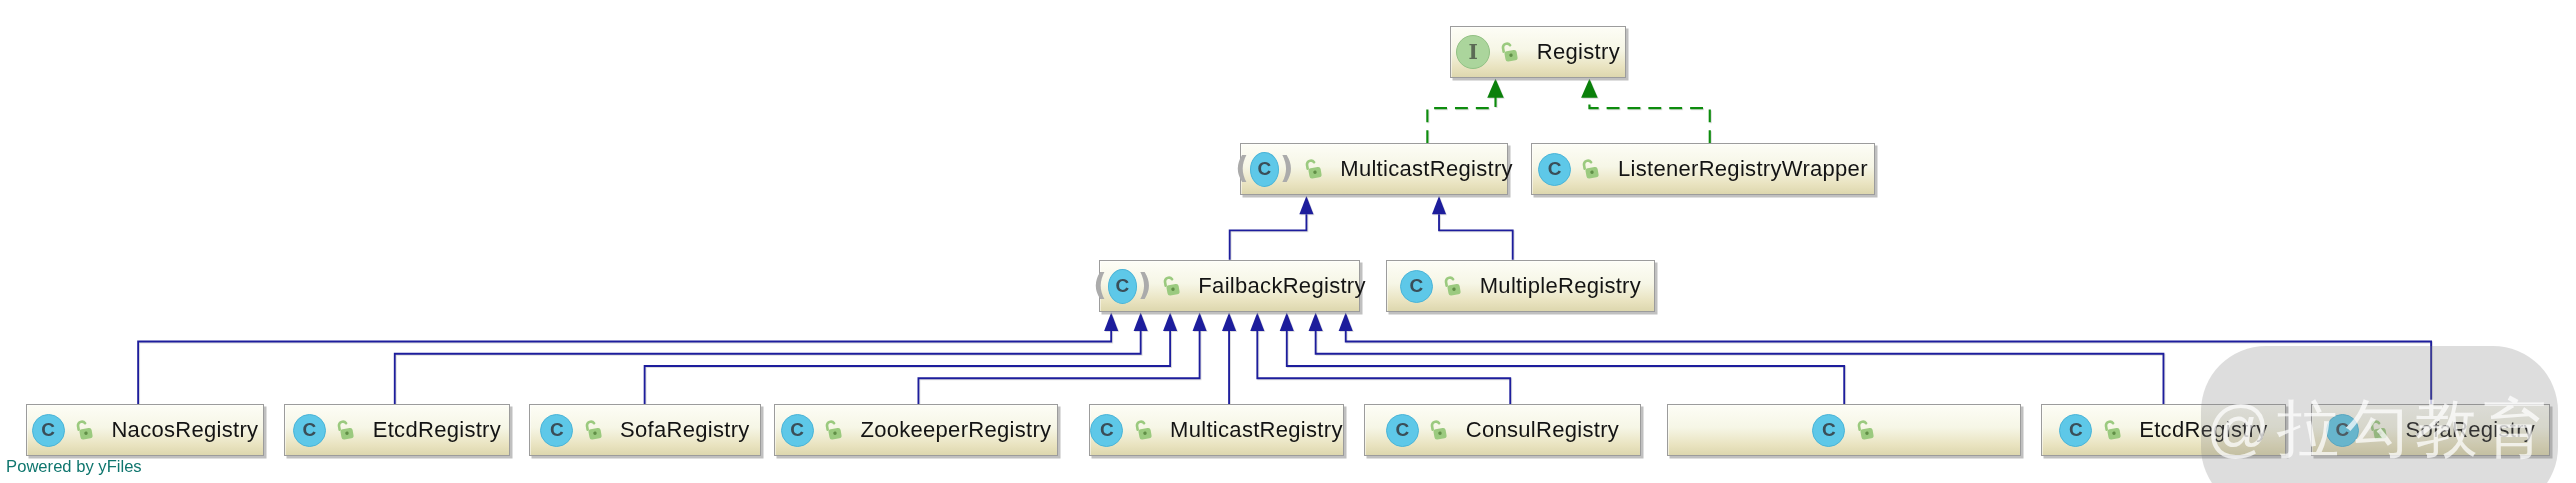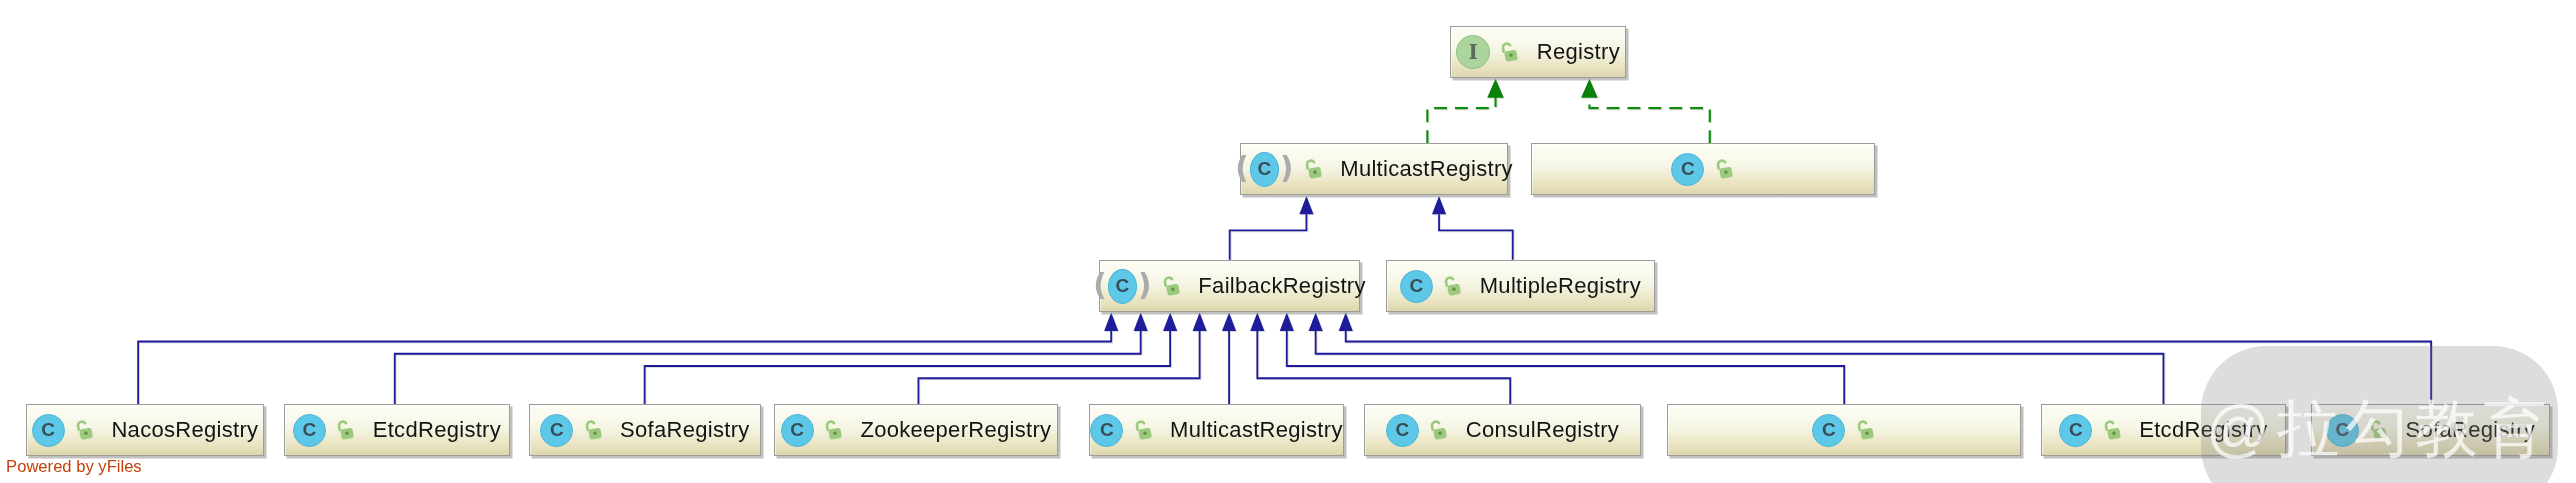--- a/index.html
+++ b/index.html
@@ -43,21 +43,21 @@
     position:absolute;left:2201px;top:346px;width:357px;height:166px;
     background:rgba(128,128,128,0.27);border-radius:65px;
     display:flex;align-items:center;justify-content:center;
     pointer-events:none;z-index:30;
   }
   #watermark .wm-text{
     font-size:63px;color:rgba(255,255,255,0.72);letter-spacing:6.1px;
     font-family:"Liberation Sans","DejaVu Sans",sans-serif;
   }
   #caption{
-    position:absolute;left:6.1px;top:457px;font-size:16.6px;color:#c2410c;z-index:5;
+    position:absolute;left:6.1px;top:457px;font-size:16.6px;color:#0f766e;z-index:5;
   }
 </style>
 </head>
 <body>
 
 <div id="canvas">
   <svg id="edges" width="2576" height="484" viewBox="0 0 4196 788">
       <path d="M2325 233 L2325 176 L2436 176 L2436 158" fill="none" stroke="#0d8c0d" stroke-width="3.5" stroke-dasharray="21 13"></path>
       <polygon points="2436,128 2422.5,159 2449.5,159" fill="#0a800a"></polygon>
       <path d="M2785 233 L2785 176 L2589 176 L2589 158" fill="none" stroke="#0d8c0d" stroke-width="3.5" stroke-dasharray="21 13"></path>
@@ -108,20 +108,21 @@
       </svg>
       <span class="label">MulticastRegistry</span>
     </div>
     <div class="node" style="left: 1531px; top: 143px; width: 344px; height: 52px;">
       <span class="badge class">C</span>
       <svg width="21" height="22" viewBox="0 0 24 25" class="lock-icon">
         <path d="M5.5 11 L5.5 6.5 A4.5 4.5 0 0 1 14 5" fill="none" stroke="#9bca7f" stroke-width="3" stroke-linecap="round"></path>
         <rect x="6" y="11" width="14" height="12" rx="3" fill="#9bca7f"></rect>
         <circle cx="13" cy="16.5" r="2" fill="#618f47"></circle>
       </svg>
+      <span class="label">ListenerRegistryWrapper</span>
     </div>
     <div class="node" style="left: 1099px; top: 260px; width: 261px; height: 52px;">
       <span class="abstract-wrap">
         <span class="paren">(</span>
         <span class="badge class">C</span>
         <span class="paren">)</span>
       </span>
       <svg width="21" height="22" viewBox="0 0 24 25" class="lock-icon">
         <path d="M5.5 11 L5.5 6.5 A4.5 4.5 0 0 1 14 5" fill="none" stroke="#9bca7f" stroke-width="3" stroke-linecap="round"></path>
         <rect x="6" y="11" width="14" height="12" rx="3" fill="#9bca7f"></rect>

